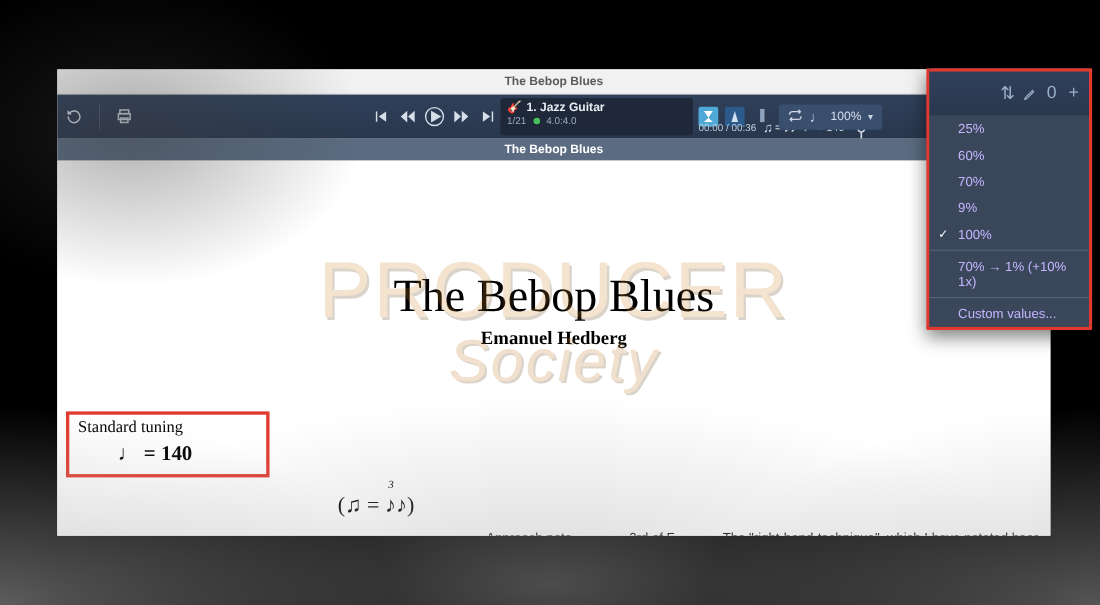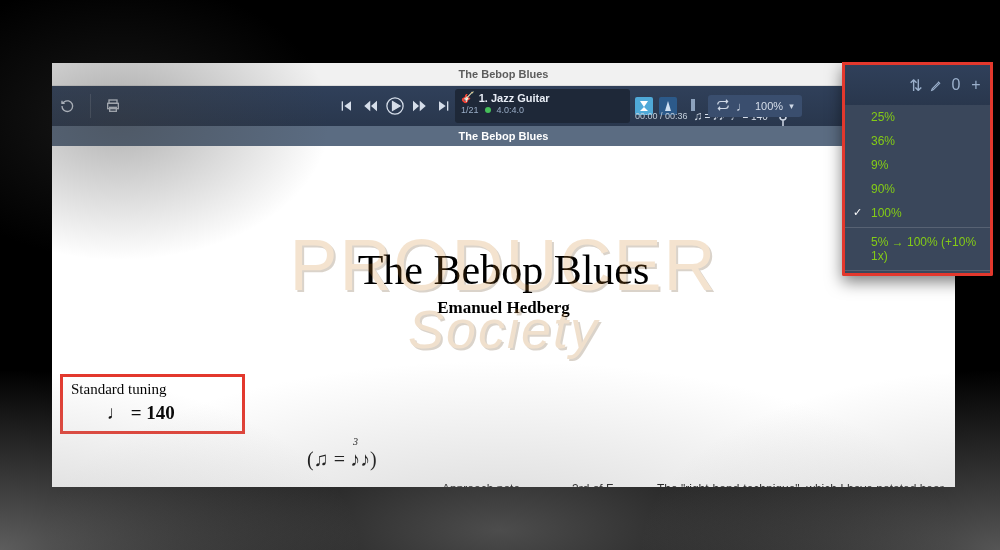--- a/index.html
+++ b/index.html
@@ -46,21 +46,21 @@
   .score-title h2{margin:4px 0 0 0;font-size:17px;font-weight:bold;}
   .tuningbox{position:absolute;left:8px;top:228px;width:185px;height:60px;border:3px solid #e3382d;background:rgba(255,255,255,.85);font-family:"Times New Roman",serif;padding:4px 8px;box-sizing:border-box;}
   .tuningbox .t1{font-size:15px;}
   .tuningbox .t2{font-size:19px;font-weight:bold;margin-top:4px;padding-left:36px;}
   .swingrow{position:absolute;left:255px;top:302px;font-family:"Times New Roman",serif;font-size:20px;}
   .labelsrow{position:absolute;top:336px;font-size:12px;font-family:Arial;}
   .notes-text{position:absolute;left:605px;top:336px;font-size:12px;line-height:1.25;width:295px;}
   
   .dropdown{position:absolute;right:7px;top:62px;width:145px;background:#3a475b;border:3px solid #e3382d;border-top:none;border-radius:0 0 2px 2px;overflow:hidden;z-index:5;box-shadow:0 6px 16px rgba(0,0,0,.5);}
   .dropdown .dd-head{height:40px;border-top:3px solid #e3382d;background:linear-gradient(#30405a,#29374d);display:flex;align-items:center;gap:4px;justify-content:flex-end;padding:0 6px;}
-  .dropdown .dd-item{padding:5px 8px 5px 26px;color:#84cc16;font-size:12px;cursor:pointer;position:relative;}
+  .dropdown .dd-item{padding:5px 8px 5px 26px;color:#c4b5fd;font-size:12px;cursor:pointer;position:relative;}
   .dropdown .dd-sep{height:1px;background:rgba(255,255,255,.15);margin:2px 0;}
   .dropdown .check::before{content:"✓";position:absolute;left:8px;color:#fff;font-size:11px;}
 </style>
 </head>
 <body>
 
 <div class="stage">
   <div class="window">
     <div class="titlebar">
       <span>The Bebop Blues</span>
@@ -214,24 +214,25 @@
       <span class="zm">
         <svg width="13" height="13" viewBox="0 0 24 24" fill="none" stroke="#9bb0cc" stroke-width="2">
             <path d="M3 21l3-1 12-12-2-2L4 18l-1 3zM15 5l2 2"></path>
           </svg>
       </span>
       <span class="zm">0</span>
       <span class="zm">+</span>
     </div>
     <div id="dd-items">
         <div class="dd-item">25%</div>
-        <div class="dd-item">36%</div>
+        <div class="dd-item">60%</div>
+        <div class="dd-item">70%</div>
         <div class="dd-item">9%</div>
-        <div class="dd-item">90%</div>
         <div class="dd-item check">100%</div>
       </div>
     <div class="dd-sep"></div>
-    <div class="dd-item">5% → 100% (+10% 1x)</div>
+    <div class="dd-item">70% → 1% (+10% 1x)</div>
     <div class="dd-sep"></div>
+    <div class="dd-item">Custom values...</div>
   </div>
 
   <div class="fog"></div>
 </div>
 
 </body></html>

